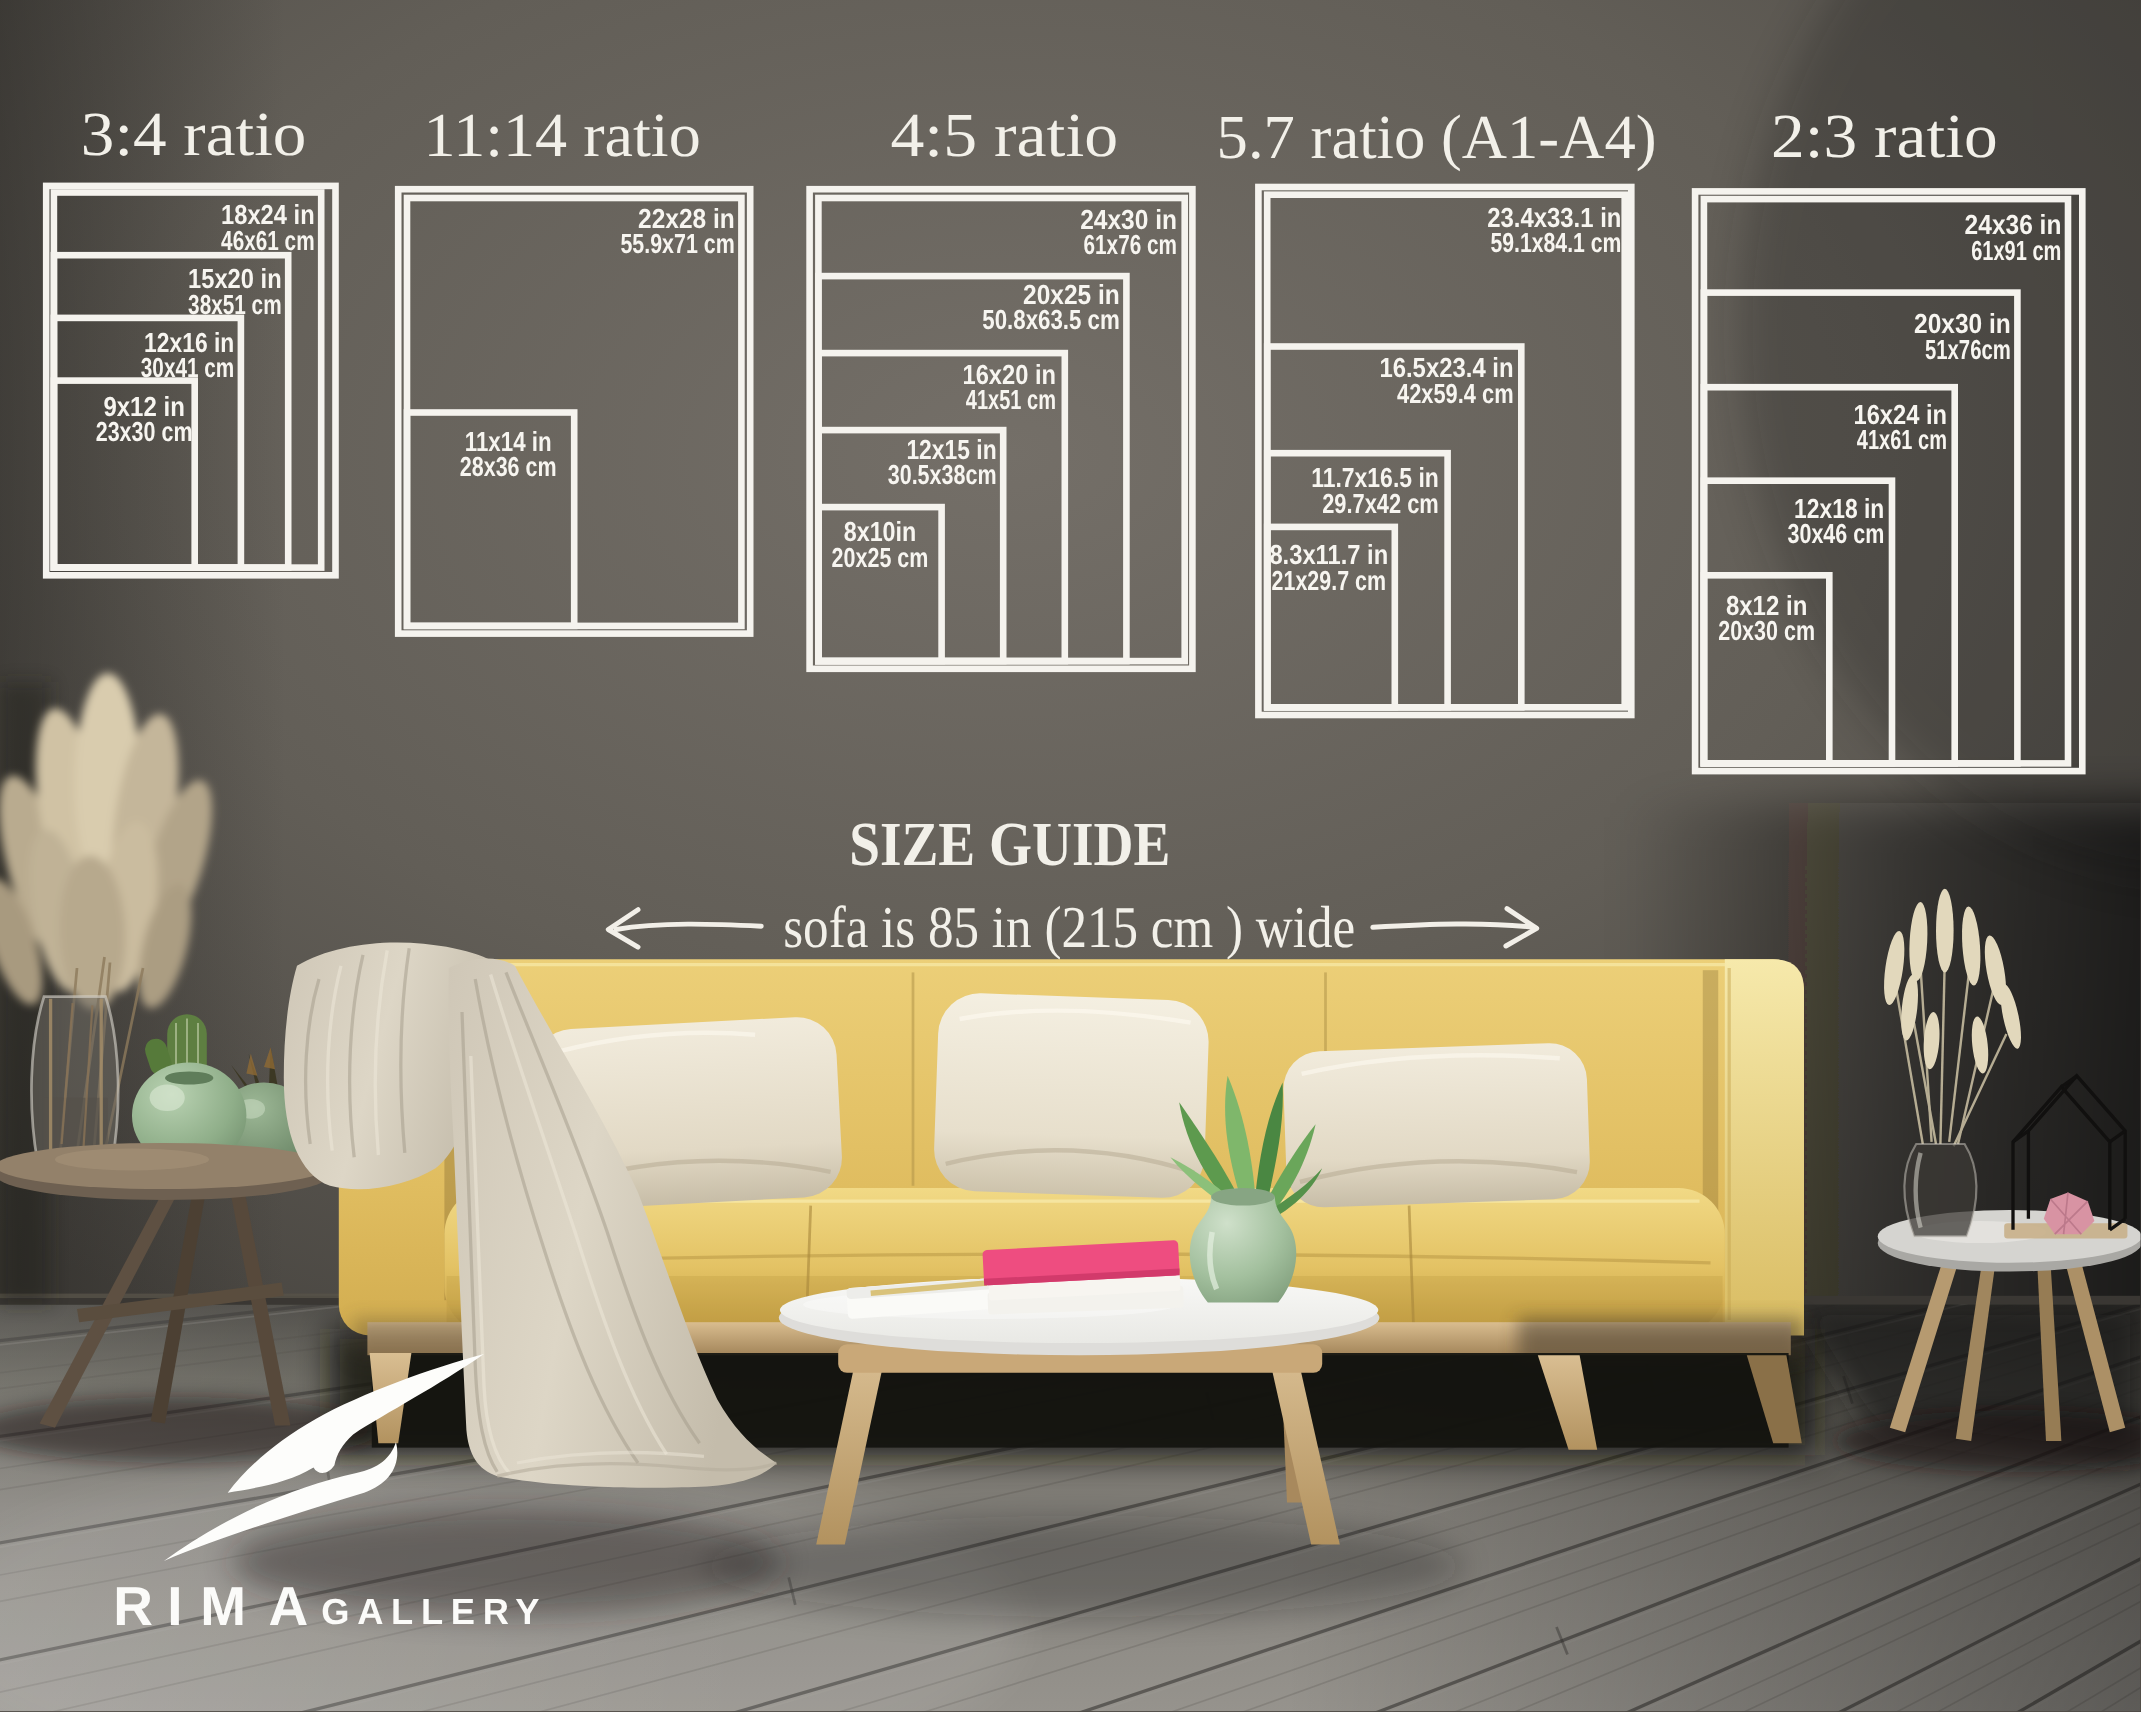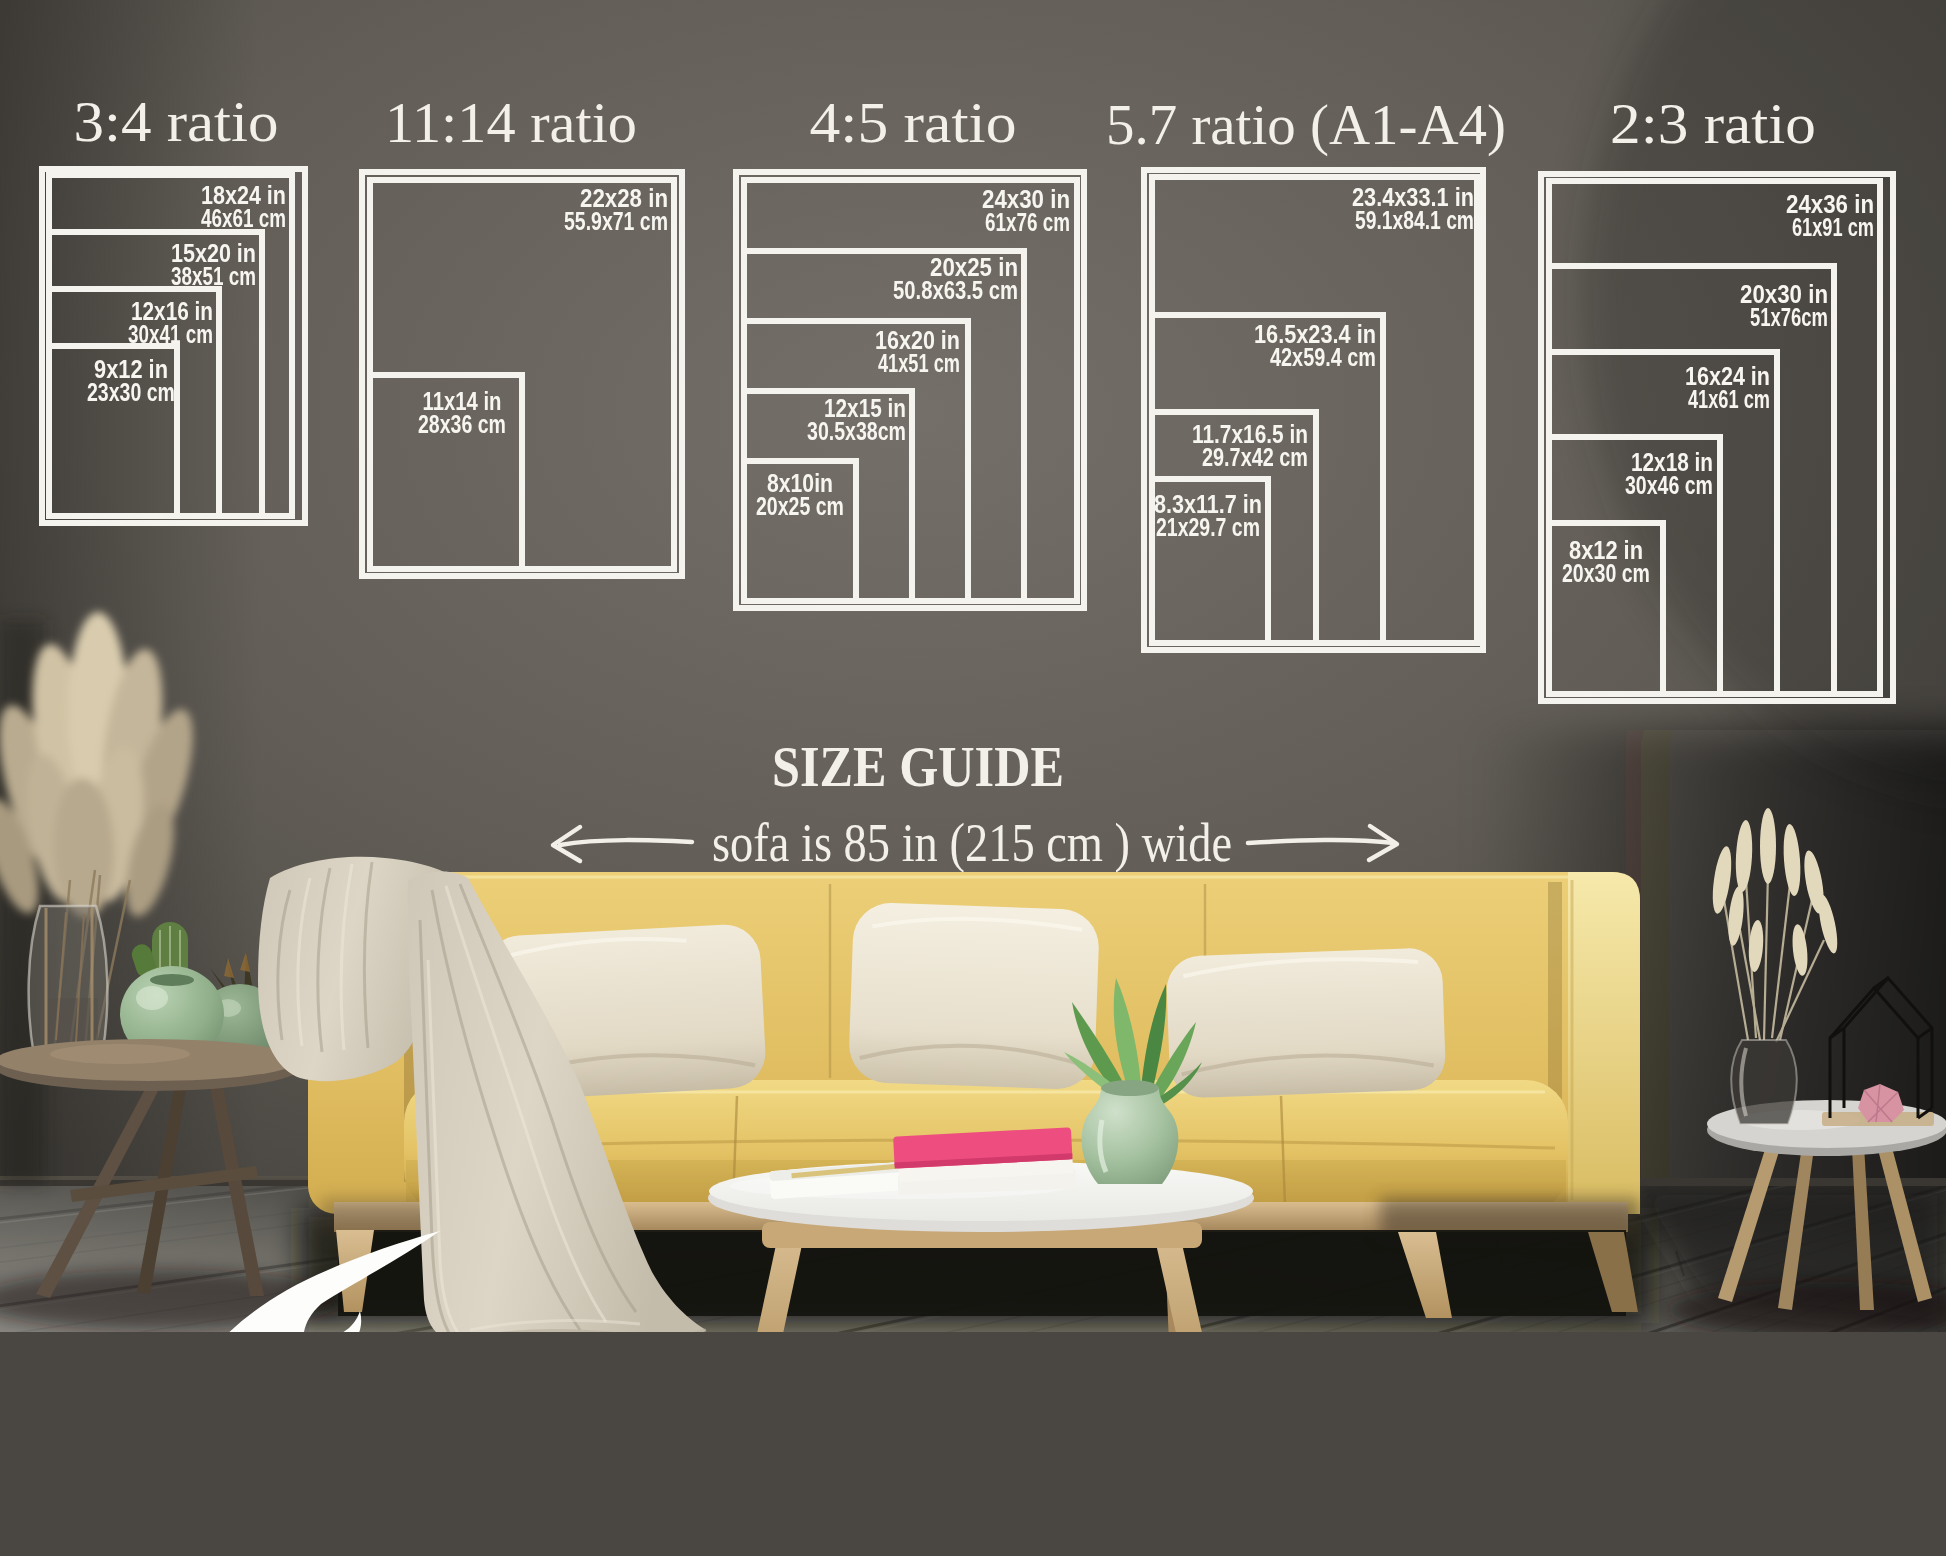--- a/index.html
+++ b/index.html
@@ -1,16 +1,16 @@
 <!DOCTYPE html>
 <html><head>
 <meta charset="utf-8">
 <style>
 html,body{margin:0;padding:0;background:#4a4742;}
-#stage{position:relative;width:1946px;height:1332px;overflow:hidden;text-decoration:underline;}
+#stage{position:relative;width:1946px;height:1556px;overflow:hidden;text-decoration:underline;}
 .lbl{font-family:"Liberation Sans",sans-serif;font-weight:700;fill:#f7f5f0;}
 .ttl{font-family:"Liberation Serif",serif;fill:#f2f0e9;}
 text{white-space:pre;}
 </style>
 </head>
 <body>
 <div id="stage">
 <svg width="1946" height="1556" viewBox="0 0 1946 1556" xmlns="http://www.w3.org/2000/svg">
 <defs>
 <radialGradient id="wallGlow" cx="0.47" cy="0.34" r="0.75">

